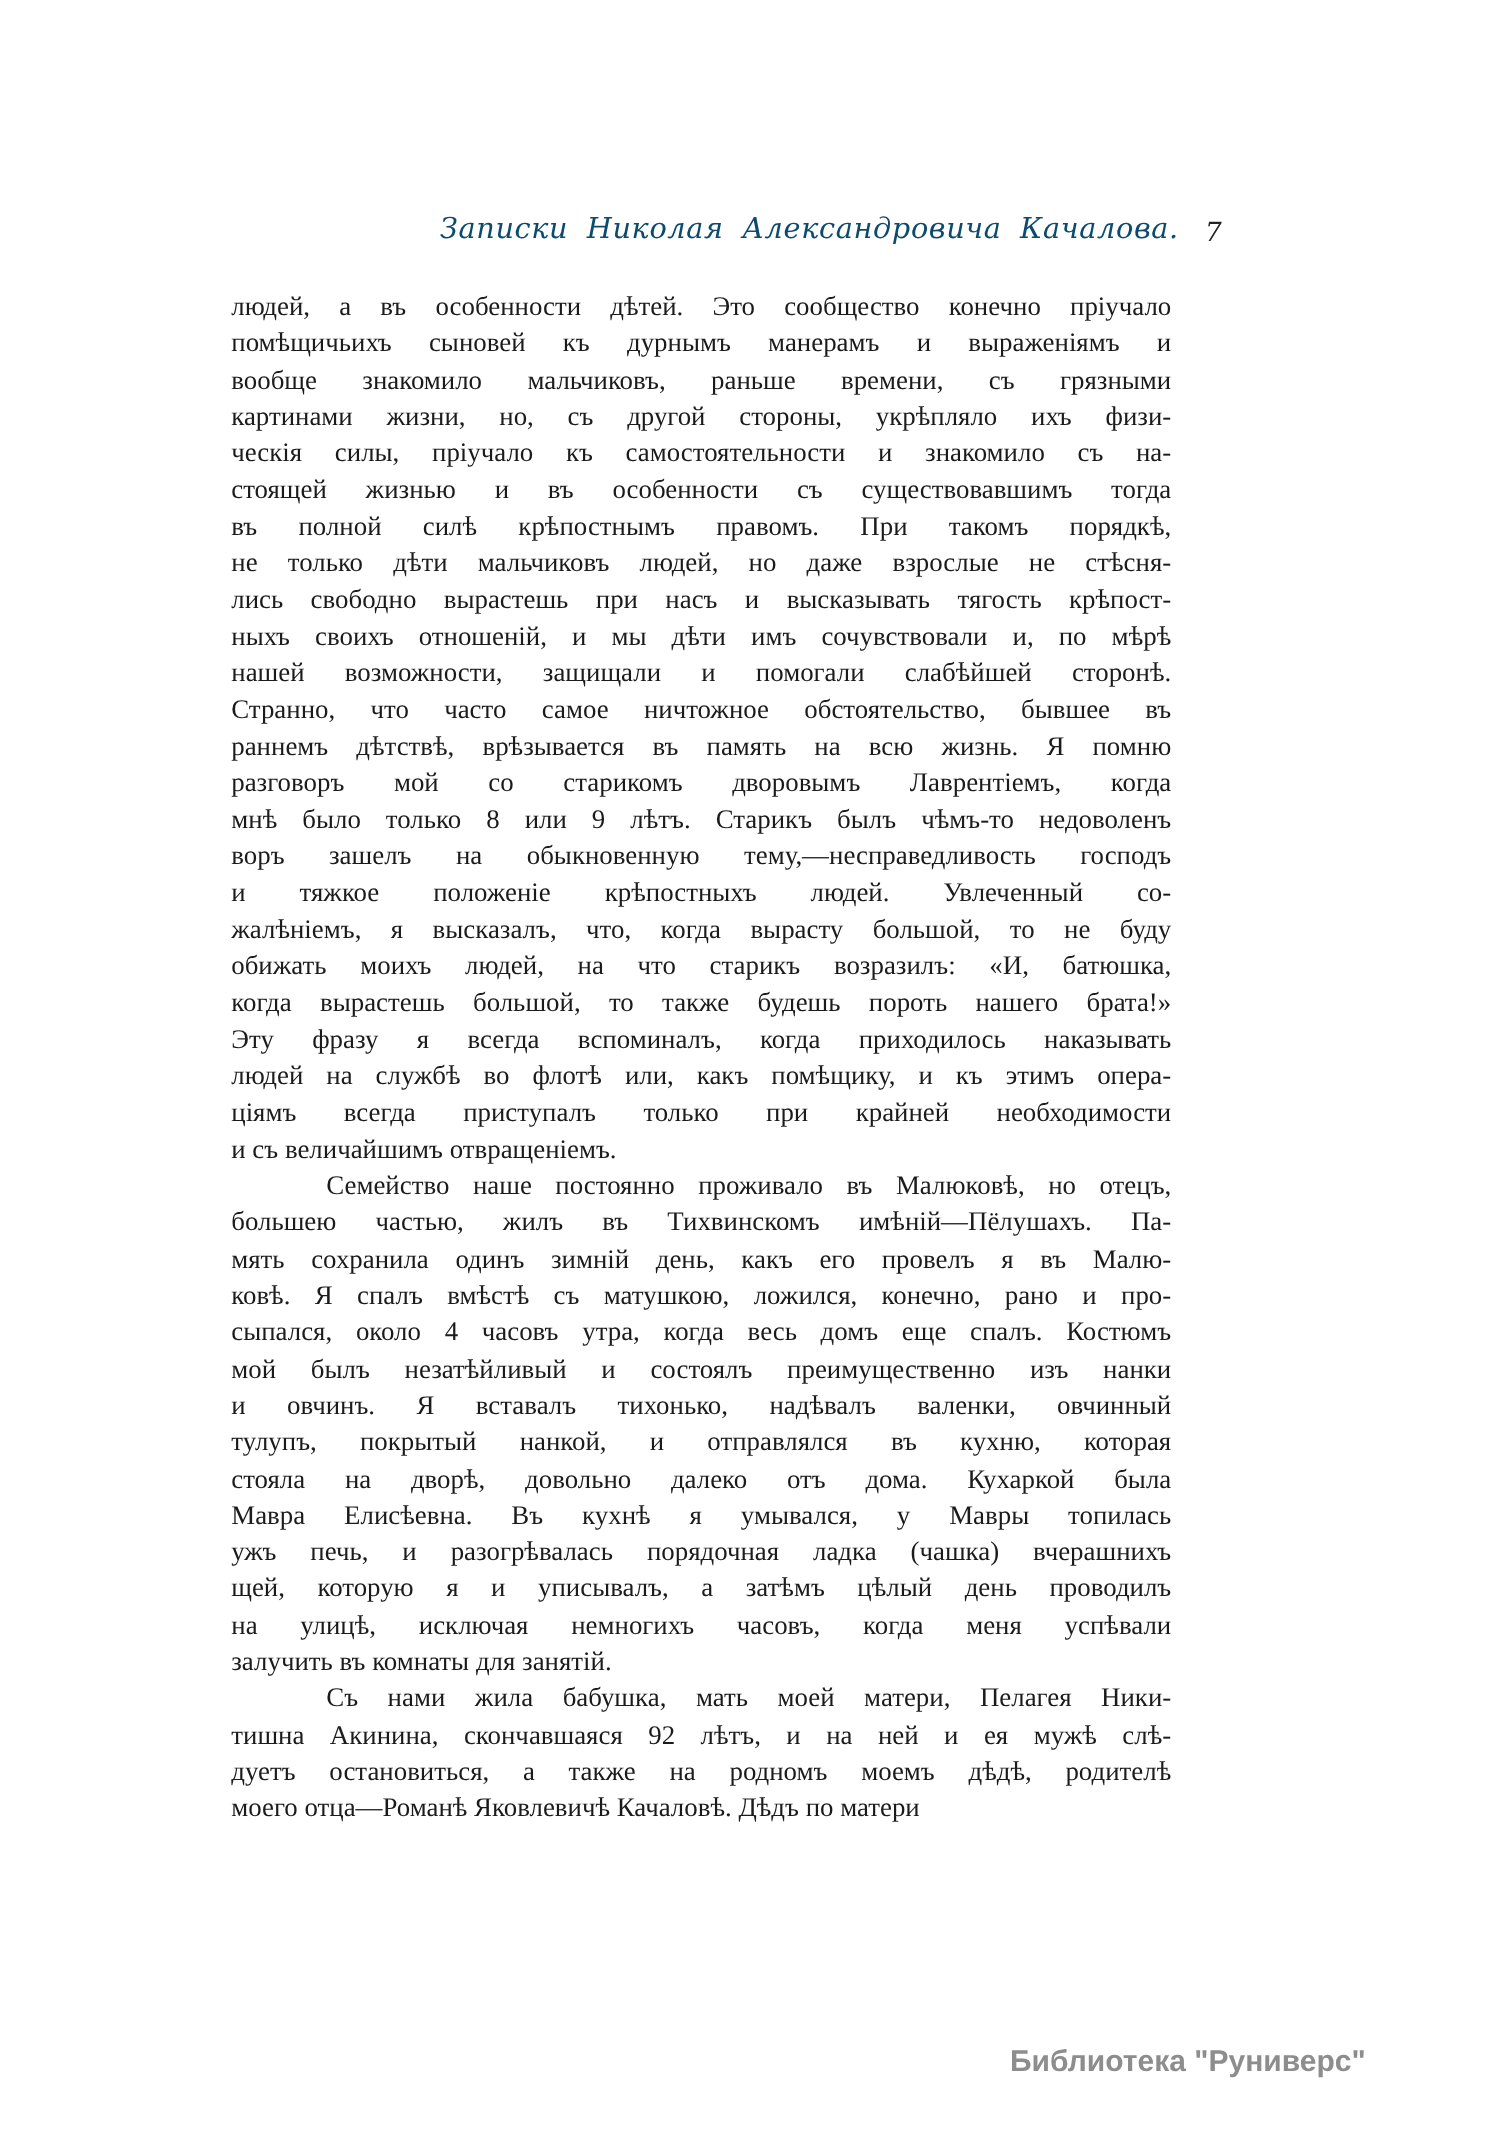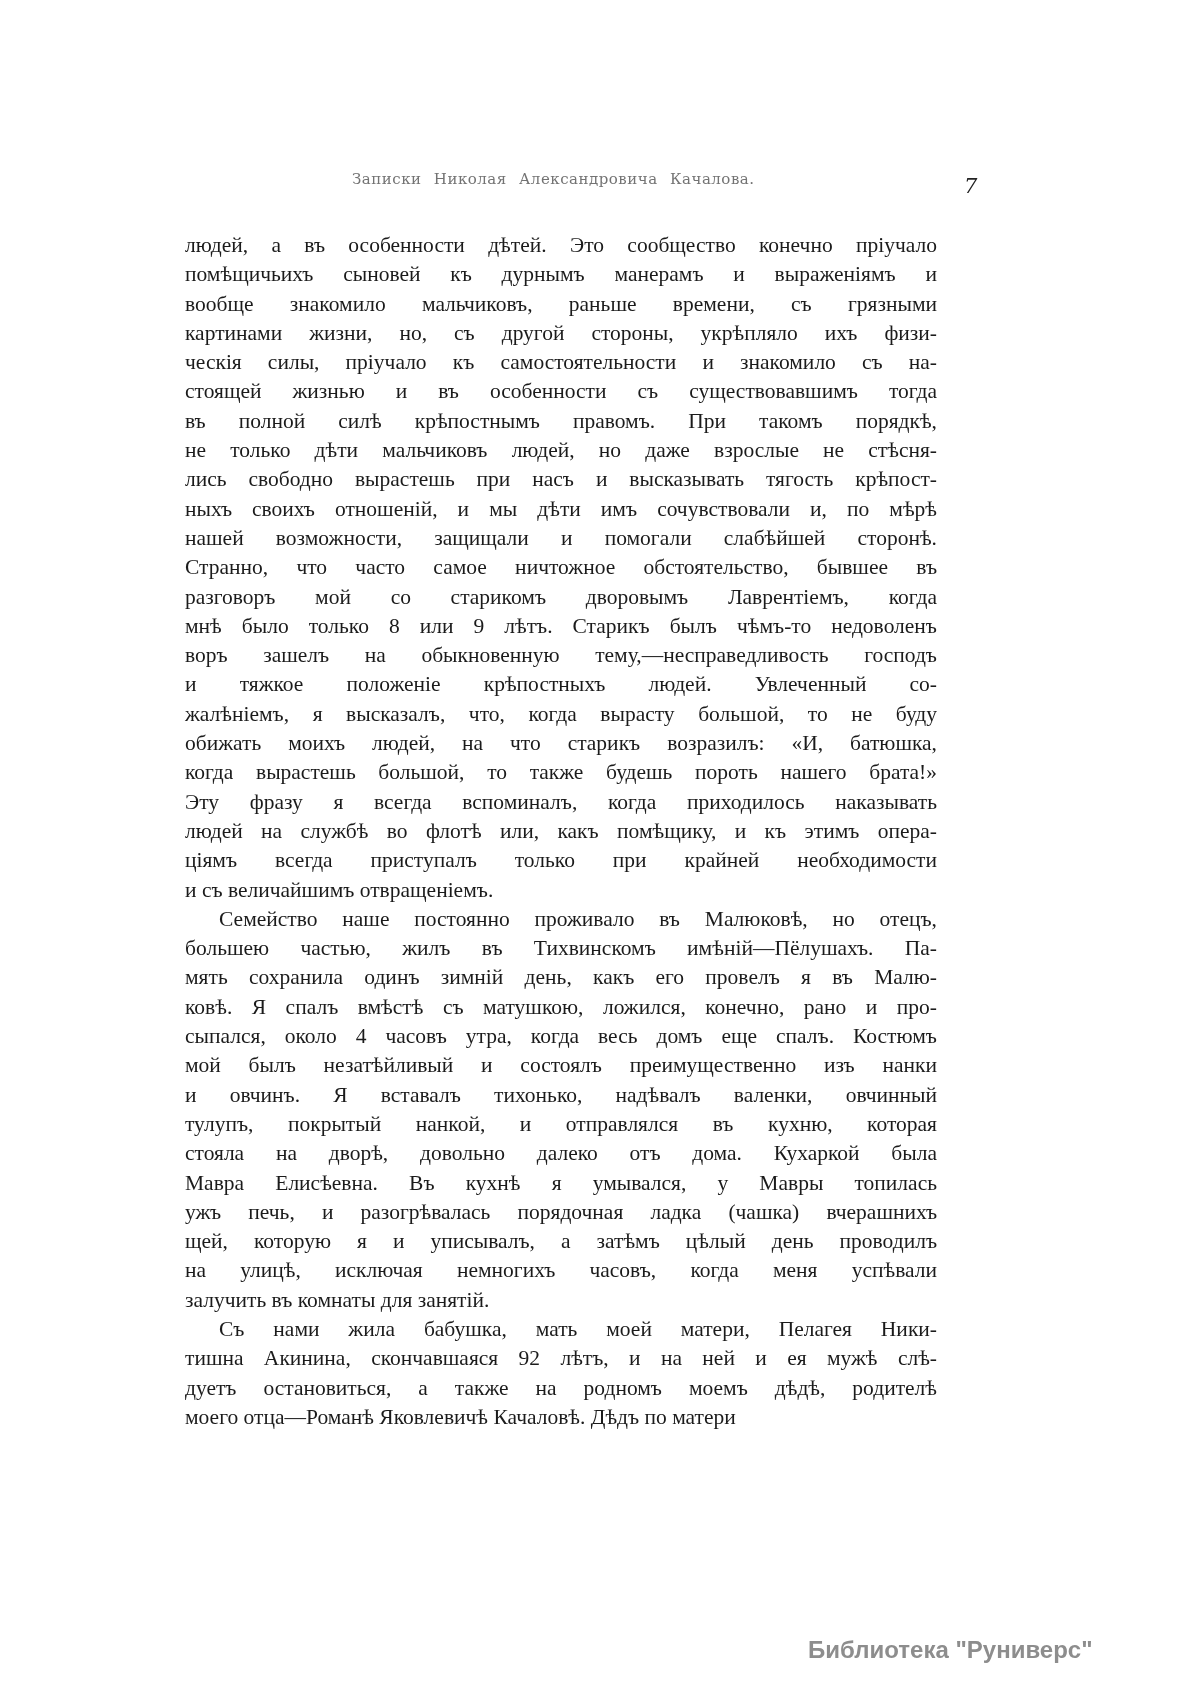--- a/index.html
+++ b/index.html
@@ -13,24 +13,25 @@
     height: 1705px;
     background: #ffffff;
     overflow: hidden;
     font-family: "DejaVu Serif", "Liberation Serif", serif;
     color: #1b1b1b;
   }
   .running-head {
     position: absolute;
     left: 352px;
     top: 170px;
-    font-size: 15px;
+    font-style: italic;
+    font-size: 23px;
     letter-spacing: 0.5px;
     word-spacing: 7px;
-    color: #737373;
+    color: #0c4a6e;
     white-space: nowrap;
   }
   .page-num {
     position: absolute;
     left: 964px;
     top: 174px;
     font-style: italic;
     font-size: 21px;
     color: #222222;
   }
@@ -49,20 +50,21 @@
     white-space: normal;
     height: 29.3px;
     overflow: visible;
     font-family: Liberation Serif, serif;
   }
   .line.last {
     text-align-last: left;
   }
   .para.indent .line:first-child {
     text-indent: 34px;
+    margin-left: 42px;
   }
   .watermark {
     position: absolute;
     left: 808px;
     top: 1636px;
     font-family: "Liberation Sans", "DejaVu Sans", sans-serif;
     font-weight: bold;
     font-size: 24px;
     color: #8d8d8d;
     white-space: nowrap;
@@ -81,20 +83,21 @@
         <div class="line">вообще знакомило мальчиковъ, раньше времени, съ грязными</div>
         <div class="line">картинами жизни, но, съ другой стороны, укрѣпляло ихъ физи-</div>
         <div class="line">ческія силы, пріучало къ самостоятельности и знакомило съ на-</div>
         <div class="line">стоящей жизнью и въ особенности съ существовавшимъ тогда</div>
         <div class="line">въ полной силѣ крѣпостнымъ правомъ. При такомъ порядкѣ,</div>
         <div class="line">не только дѣти мальчиковъ людей, но даже взрослые не стѣсня-</div>
         <div class="line">лись свободно вырастешь при насъ и высказывать тягость крѣпост-</div>
         <div class="line">ныхъ своихъ отношеній, и мы дѣти имъ сочувствовали и, по мѣрѣ</div>
         <div class="line">нашей возможности, защищали и помогали слабѣйшей сторонѣ.</div>
         <div class="line">Странно, что часто самое ничтожное обстоятельство, бывшее въ</div>
+        <div class="line">раннемъ дѣтствѣ, врѣзывается въ память на всю жизнь. Я помню</div>
         <div class="line">разговоръ мой со старикомъ дворовымъ Лаврентіемъ, когда</div>
         <div class="line">мнѣ было только 8 или 9 лѣтъ. Старикъ былъ чѣмъ-то недоволенъ</div>
         <div class="line">воръ зашелъ на обыкновенную тему,—несправедливость господъ</div>
         <div class="line">и тяжкое положеніе крѣпостныхъ людей. Увлеченный со-</div>
         <div class="line">жалѣніемъ, я высказалъ, что, когда вырасту большой, то не буду</div>
         <div class="line">обижать моихъ людей, на что старикъ возразилъ: «И, батюшка,</div>
         <div class="line">когда вырастешь большой, то также будешь пороть нашего брата!»</div>
         <div class="line">Эту фразу я всегда вспоминалъ, когда приходилось наказывать</div>
         <div class="line">людей на службѣ во флотѣ или, какъ помѣщику, и къ этимъ опера-</div>
         <div class="line">ціямъ всегда приступалъ только при крайней необходимости</div>

